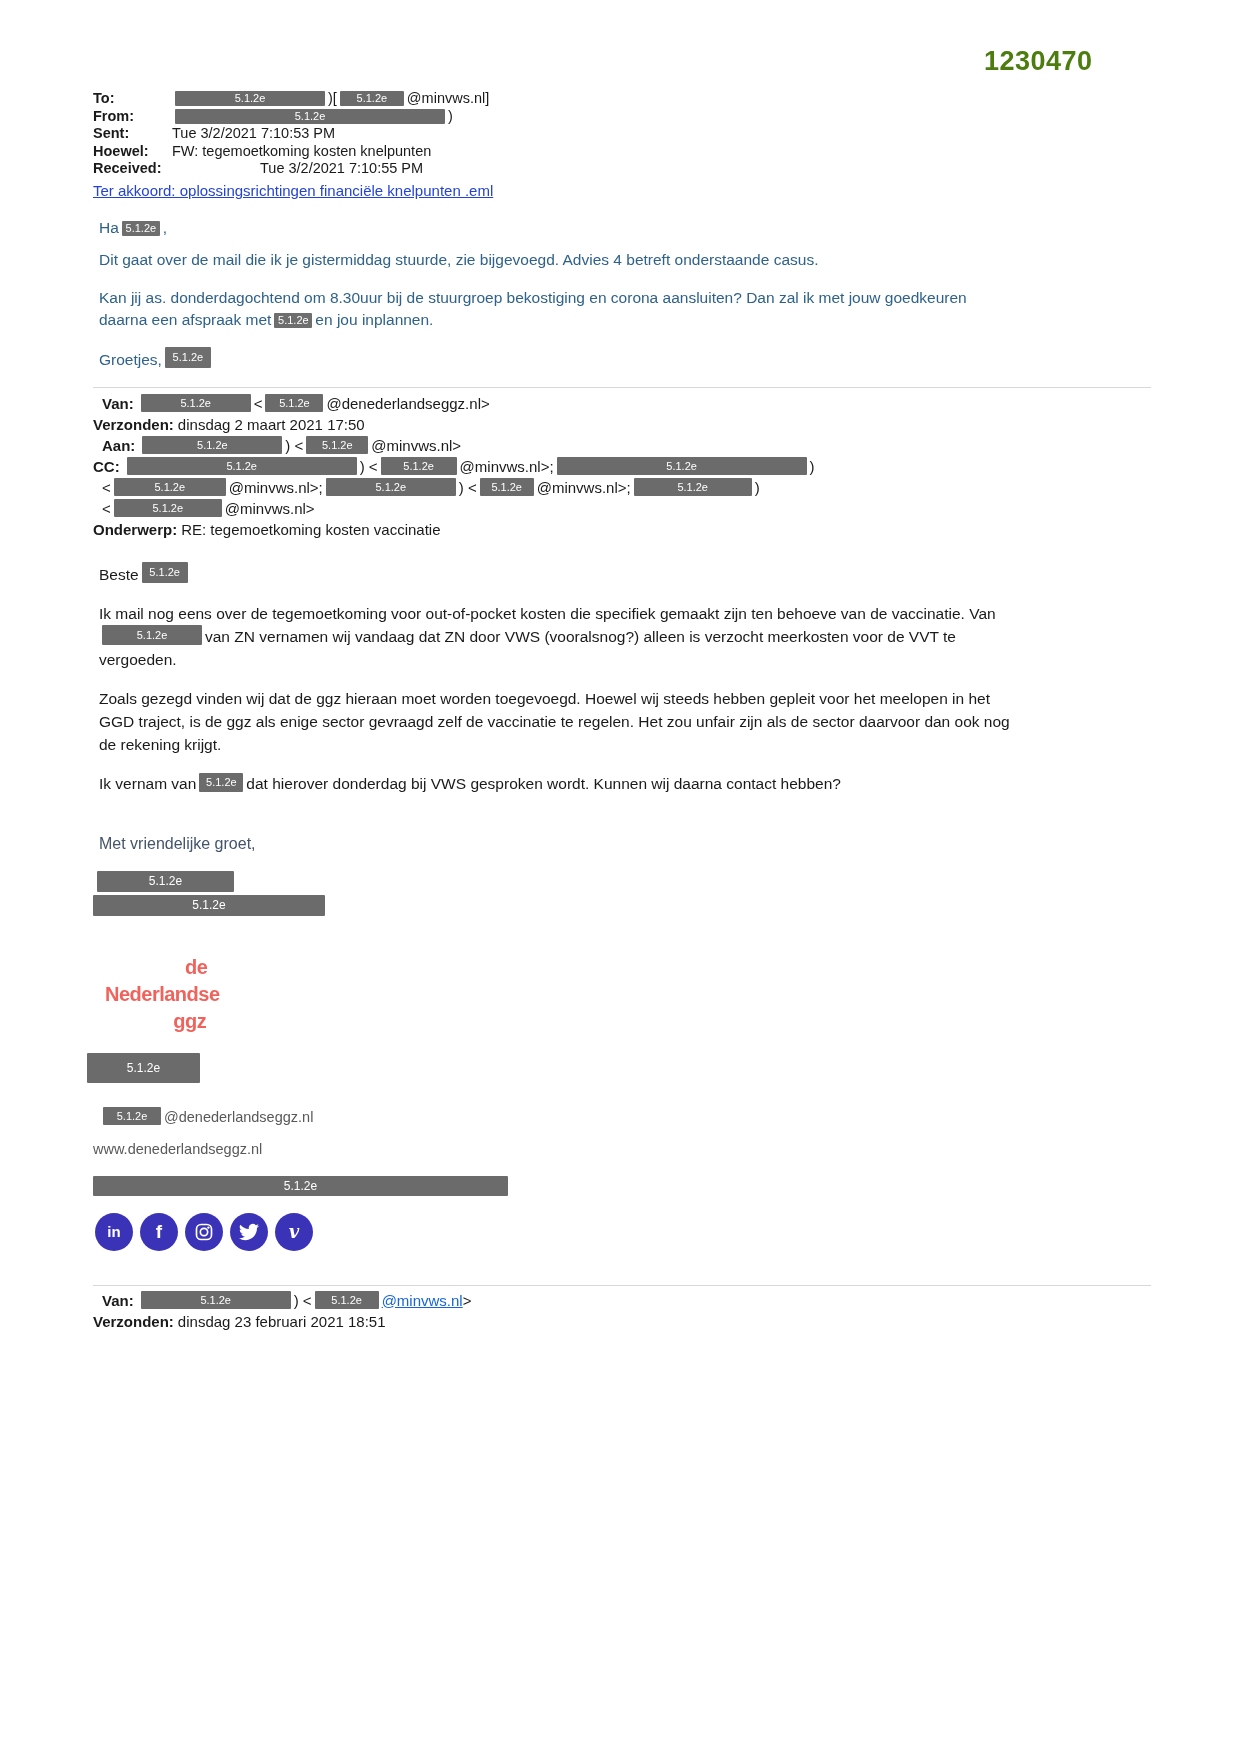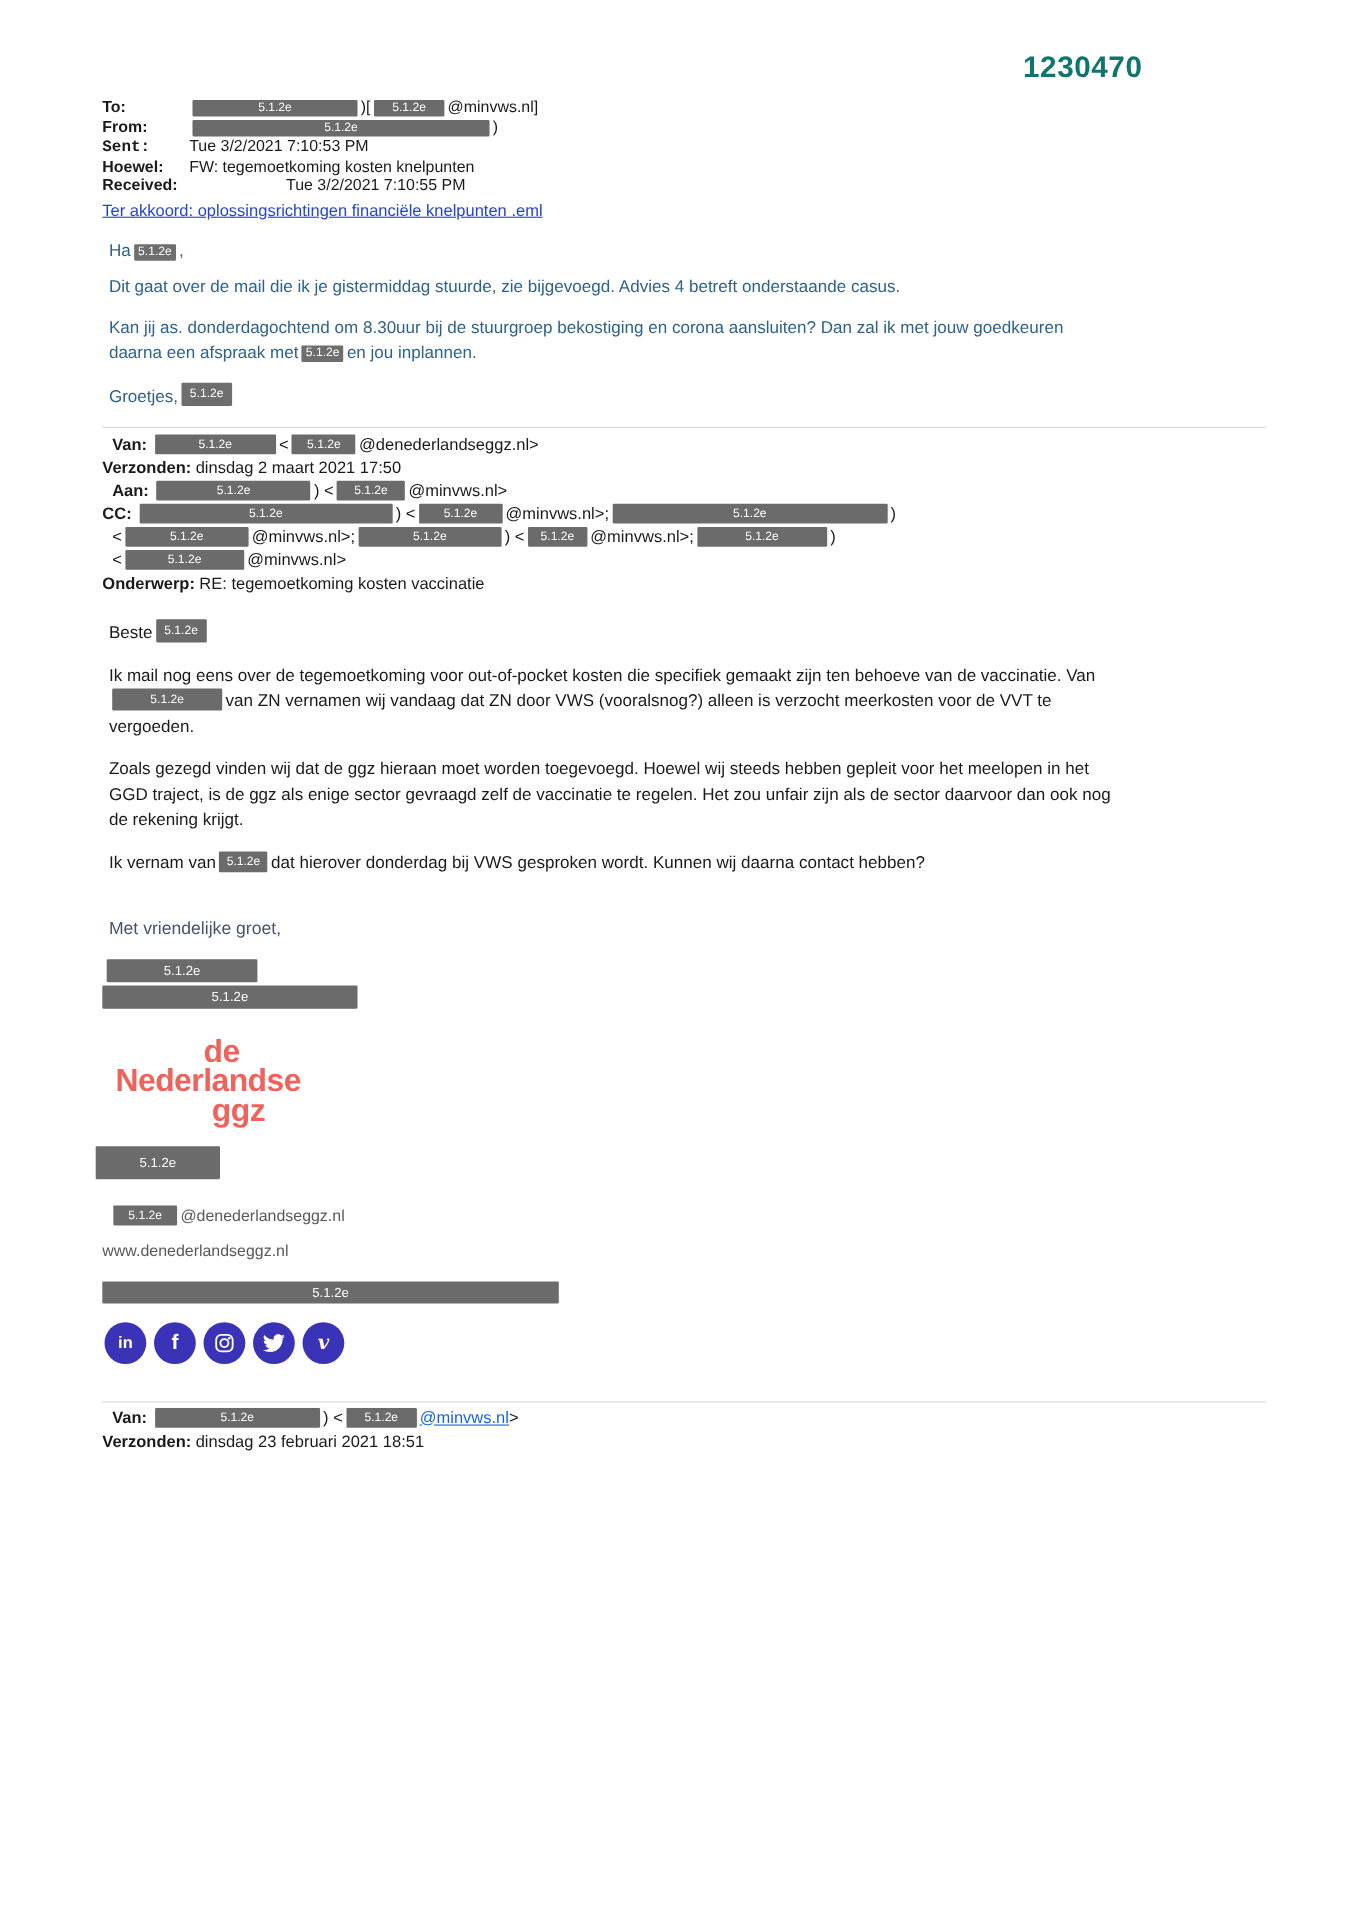--- a/index.html
+++ b/index.html
@@ -1,18 +1,18 @@
 <!DOCTYPE html>
 <html><head>
 <meta charset="utf-8">
 <style>
   html,body{margin:0;padding:0;background:#ffffff;}
   body{font-family:"Liberation Sans",sans-serif;color:#1a1a1a;}
   .page{position:relative;width:1241px;height:1754px;background:#fff;box-sizing:border-box;padding:40px 90px 0 93px;overflow:hidden;}
-  .doc-number{position:absolute;top:46px;left:930px;font-size:27px;font-weight:600;letter-spacing:.5px;color:#0f766e;}
+  .doc-number{position:absolute;top:46px;left:984px;font-size:27px;font-weight:600;letter-spacing:.5px;color:#4d7c0f;}
 
   
   .lbl{font-weight:bold;display:inline-block;margin-right:4px;}
   .gap{display:inline-block;height:1px;}
   .redact{display:inline-block;background:#6b6b6b;color:#fff;font-size:11px;font-weight:400;
           text-align:center;vertical-align:text-bottom;height:16px;line-height:16px;margin:0 3px;
           box-sizing:border-box;overflow:hidden;border-radius:1px;}
   a.lnk{color:#2343d7;text-decoration:underline;cursor:pointer;}
 
   
@@ -41,21 +41,21 @@
   .par{margin:16px 0 0 6px;font-size:15.5px;line-height:23px;}
   .valediction{margin:38px 0 0 6px;font-size:16px;line-height:22px;color:#44546a;}
 
   
   .sig-r{background:#6b6b6b;color:#fff;font-size:12px;text-align:center;border-radius:1px;}
   .sig-r1{width:137px;height:21px;line-height:21px;margin:16px 0 0 4px;}
   .sig-r2{width:232px;height:21px;line-height:21px;margin:3px 0 0 0;}
   .sig-r3{width:113px;height:30px;line-height:30px;margin:18px 0 0 -6px;}
   .sig-banner{width:415px;height:20px;line-height:20px;margin:18px 0 0 0;}
 
-  .logo{margin:26px 0 0 12px;color:#f0635c;font-weight:bold;font-size:29px;line-height:27px;
+  .logo{margin:38px 0 0 12px;color:#f0635c;font-weight:bold;font-size:20px;line-height:27px;
         letter-spacing:-0.5px;width:fit-content;}
   .logo .l1{padding-left:80px;}
   .logo .l3{padding-left:55px;text-align:center;}
 
   .sig-email{margin:24px 0 0 0;font-size:14.5px;line-height:20px;color:#595959;}
   .sig-email .redact{height:18px;line-height:18px;margin-left:10px;}
   .sig-web{margin-top:13px;font-size:14.5px;line-height:18px;color:#595959;}
 
   .social{margin:17px 0 0 2px;display:flex;gap:7px;}
   .soc{width:38px;height:38px;border-radius:50%;background:#3a33b8;color:#fff;display:inline-flex;
@@ -70,21 +70,21 @@
 </head>
 <body>
 
 <div class="page">
 
   <div class="doc-number">1230470</div>
 
   <div class="email1">
     <div class="h1-line"><span class="lbl" style="min-width: 75px;">To:</span><span class="redact" style="width: 150px;">5.1.2e</span><span>)[</span><span class="redact" style="width: 64px;">5.1.2e</span><span>@minvws.nl]</span></div>
     <div class="h1-line"><span class="lbl" style="min-width: 75px;">From:</span><span class="redact" style="width: 270px;">5.1.2e</span><span>)</span></div>
-    <div class="h1-line"><span class="lbl" style="min-width: 75px; font-family: Liberation Mono, monospace;">Sent:</span><span>Tue 3/2/2021 7:10:53 PM</span></div>
+    <div class="h1-line"><span class="lbl" style="min-width: 75px;">Sent:</span><span>Tue 3/2/2021 7:10:53 PM</span></div>
     <div class="h1-line"><span class="lbl" style="min-width: 75px;">Hoewel:</span><span>FW: tegemoetkoming kosten knelpunten</span></div>
     <div class="h1-line"><span class="lbl" style="min-width: 75px;">Received:</span><span class="gap" style="width: 88px;"></span><span>Tue 3/2/2021 7:10:55 PM</span></div>
     <div class="attach-line"><a class="lnk">Ter akkoord: oplossingsrichtingen financiële knelpunten .eml</a></div>
   </div>
 
   <div class="blue">
     <div class="b-par b-greet"><span>Ha</span><span class="redact" style="width: 38px; height: 15px; line-height: 15px;">5.1.2e</span><span>,</span></div>
     <div class="b-par"><span>Dit gaat over de mail die ik je gistermiddag stuurde, zie bijgevoegd. Advies 4 betreft onderstaande casus.</span></div>
     <div class="b-par"><span>Kan jij as. donderdagochtend om 8.30uur bij de stuurgroep bekostiging en corona aansluiten? Dan zal ik met jouw goedkeuren</span><br><span>daarna een afspraak met</span><span class="redact" style="width: 38px; height: 15px; line-height: 15px;">5.1.2e</span><span>en jou inplannen.</span></div>
     <div class="b-par b-close"><span>Groetjes,</span><span class="redact" style="width: 46px; height: 21px; line-height: 21px;">5.1.2e</span></div>

